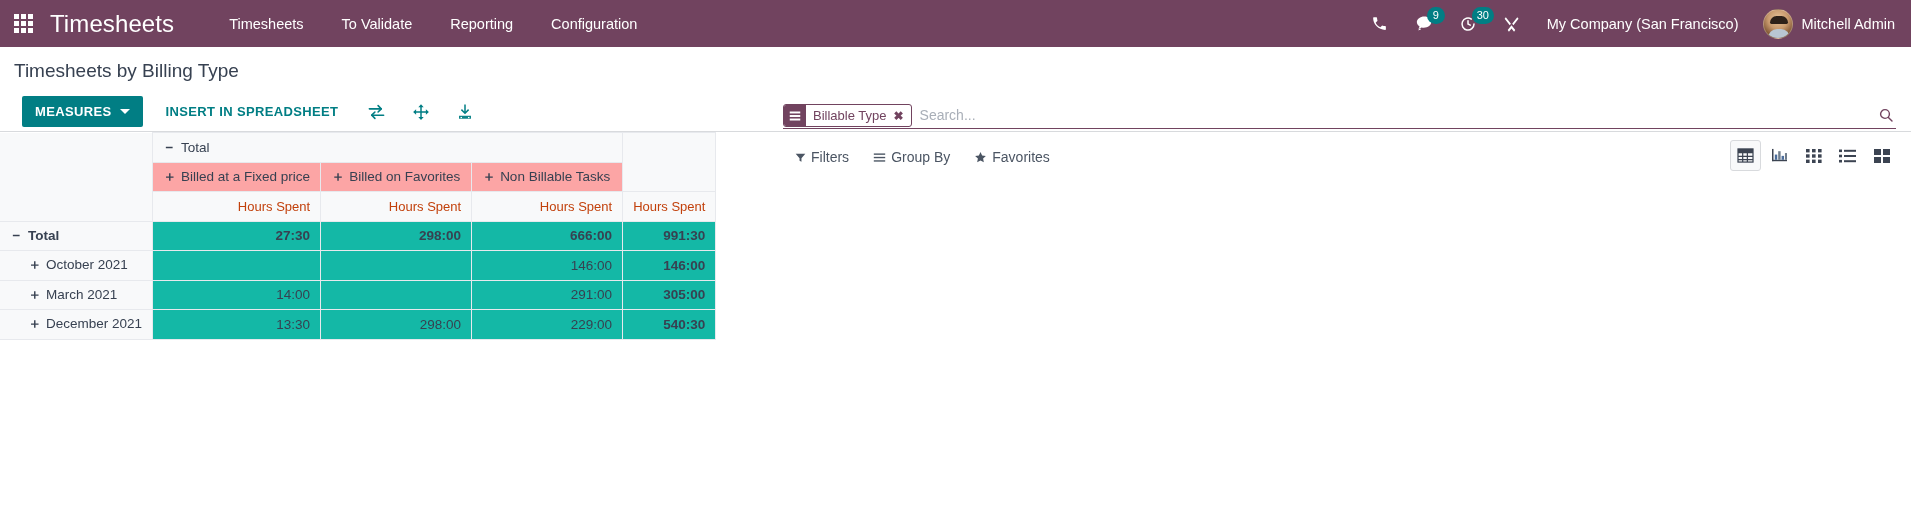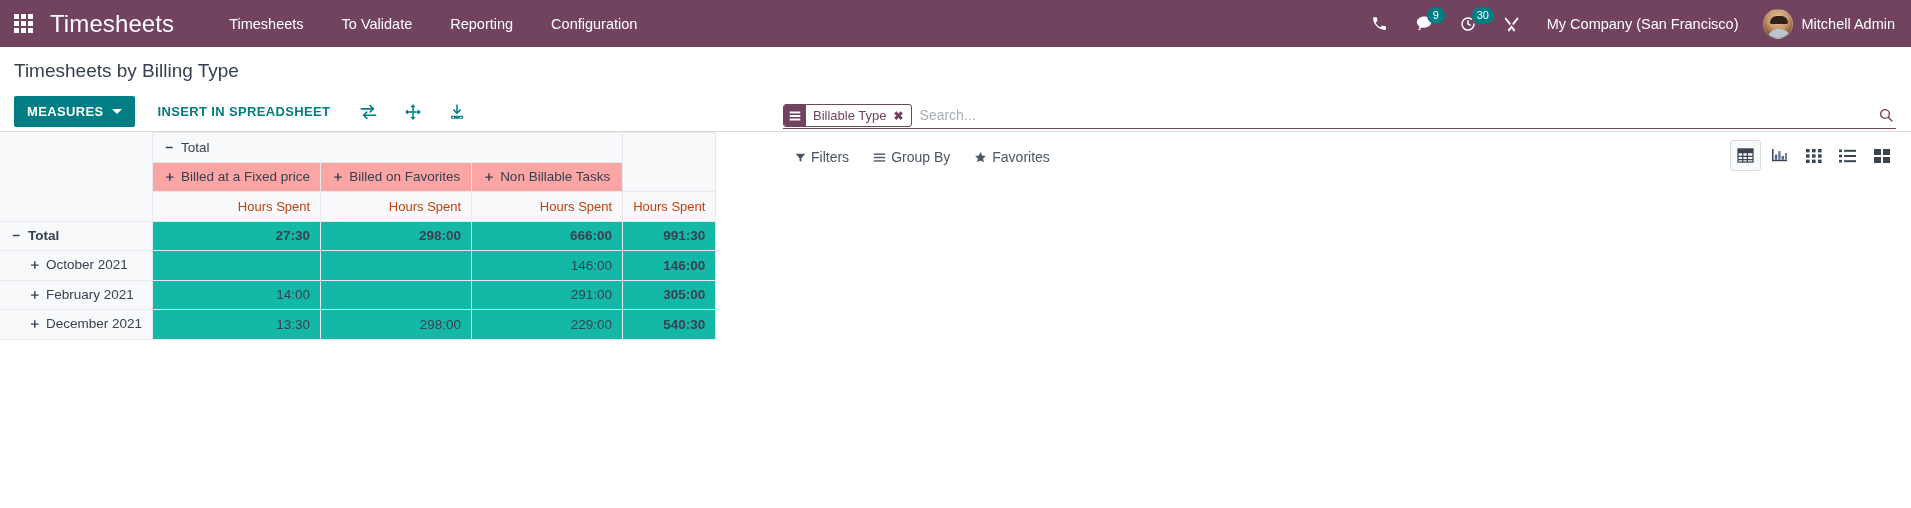--- a/index.html
+++ b/index.html
@@ -125,21 +125,21 @@
   }
   .page-title {
     font-size: 19px;
     color: #374151;
     font-weight: 400;
     white-space: nowrap;
     line-height: 24px;
   }
   .cp-row-bottom {
     display: flex; align-items: center;
-    padding: 0 16px 0 14px;
+    padding: 0 16px 0 22px;
     height: 41px;
   }
 
   .btn-measures {
     background: #017e84;
     color: #ffffff;
     border: none;
     font-size: 13px;
     font-weight: 700;
     letter-spacing: 0.35px;
@@ -591,21 +591,21 @@
         <td class="row-head indent">
           <span class="toggle-sign">＋</span><span>October 2021</span>
         </td>
         <td class="val"></td>
         <td class="val"></td>
         <td class="val">146:00</td>
         <td class="val grand">146:00</td>
       </tr>
       <tr>
         <td class="row-head indent">
-          <span class="toggle-sign">＋</span><span>February 2021</span>
+          <span class="toggle-sign">＋</span><span>March 2021</span>
         </td>
         <td class="val">14:00</td>
         <td class="val"></td>
         <td class="val">291:00</td>
         <td class="val grand">305:00</td>
       </tr>
       <tr>
         <td class="row-head indent">
           <span class="toggle-sign">＋</span><span>December 2021</span>
         </td>

